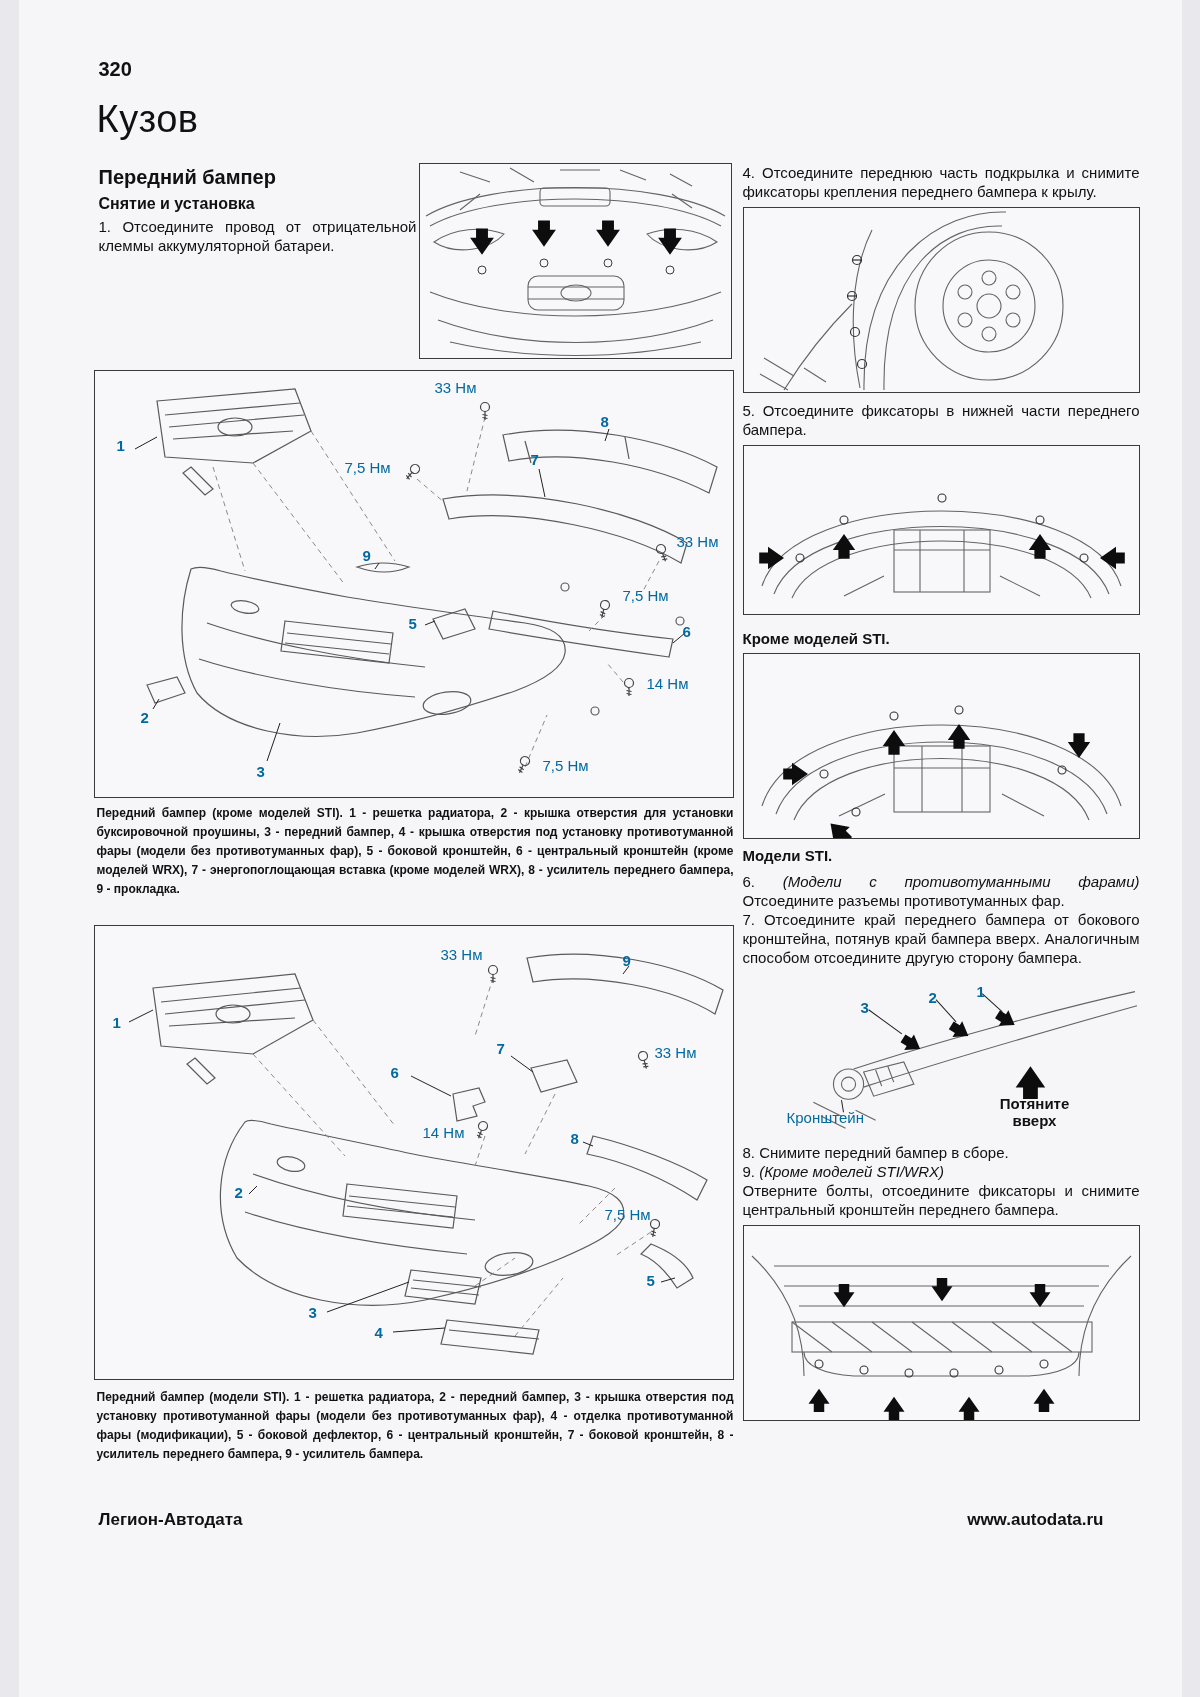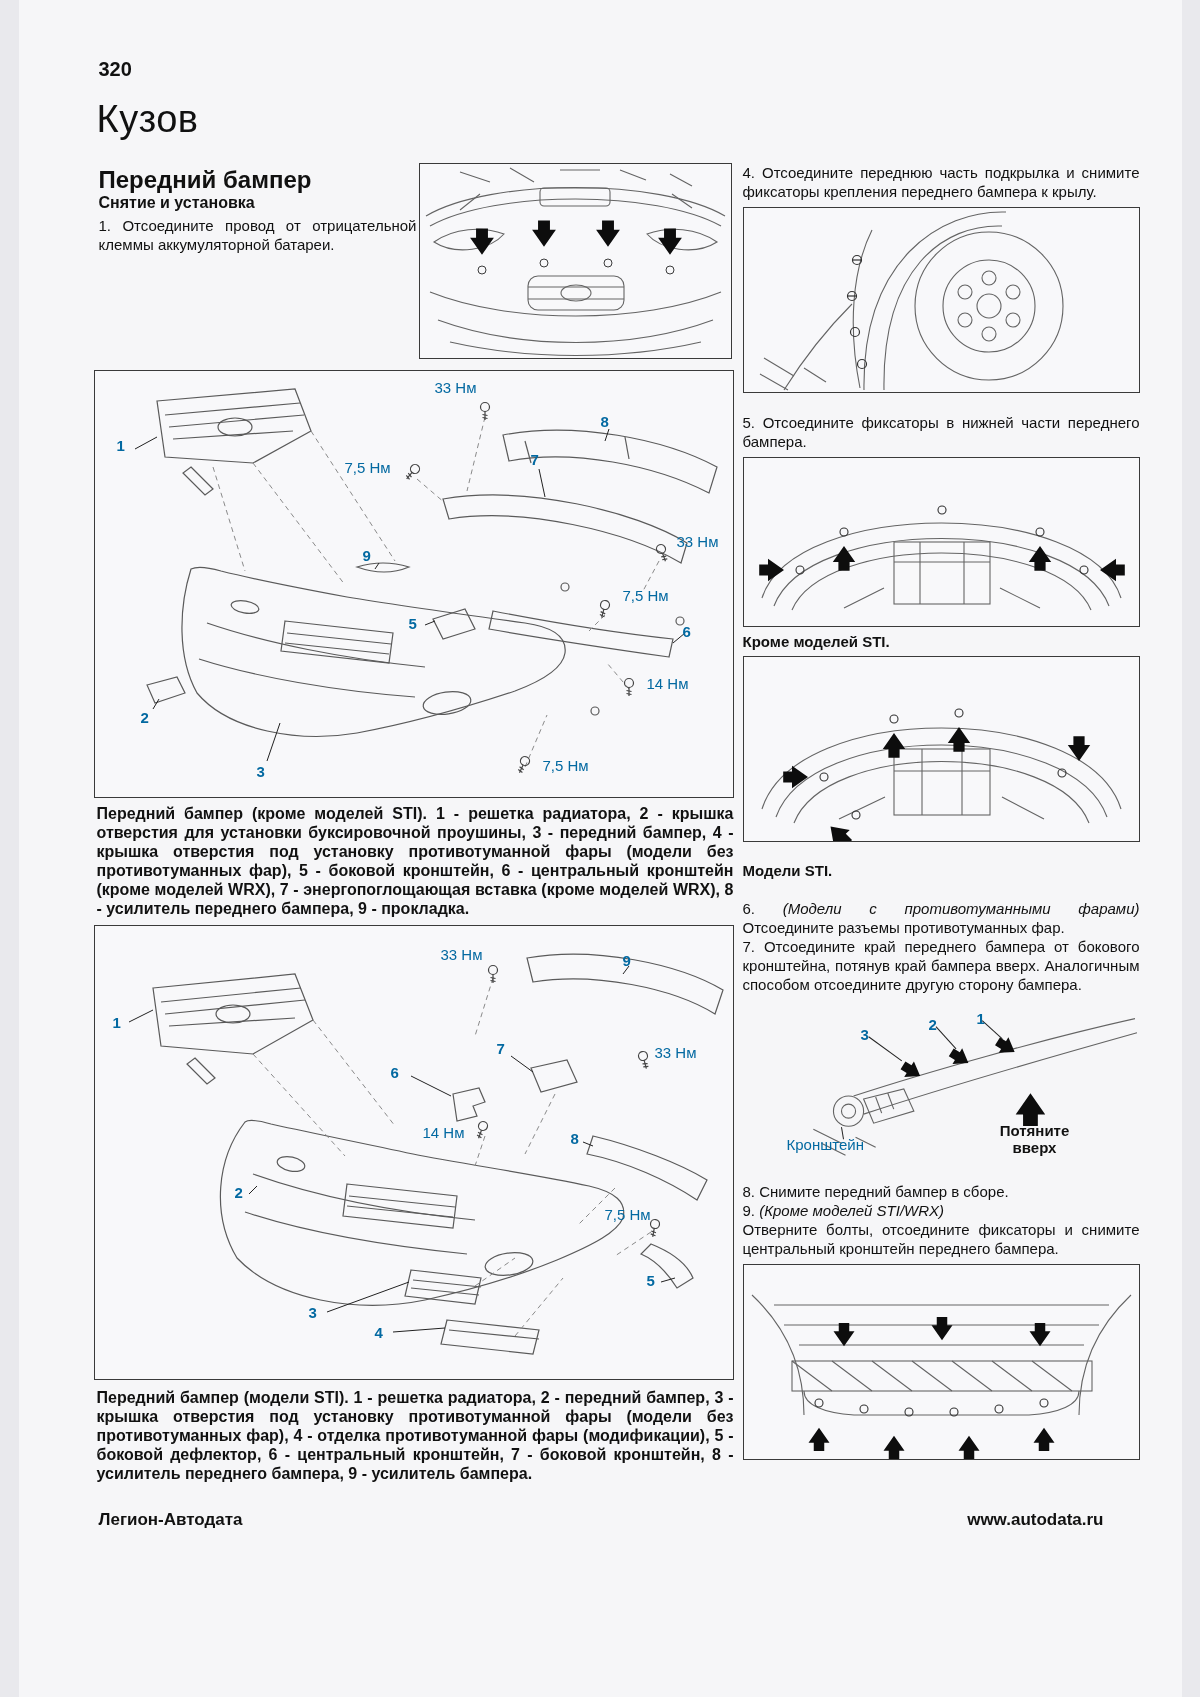--- a/index.html
+++ b/index.html
@@ -4,42 +4,42 @@
 <style>
   * { margin:0; padding:0; box-sizing:border-box; }
   html,body { background:#e9e9ed; }
   body { font-family:"Liberation Sans", sans-serif; color:#111; }
   .page { position:relative; width:1163px; height:1697px; background:#f6f6f8; margin:0 auto; overflow:hidden; }
 
   .pagenum { position:absolute; left:80px; top:58px; font-size:20px; font-weight:bold; }
   h1.chapter { position:absolute; left:78px; top:98px; font-size:38px; font-weight:normal; letter-spacing:.5px; }
 
   .col-left { position:absolute; left:80px; top:166px; width:318px; }
-  .col-left h2 { font-size:24px; font-weight:bold; }
+  .col-left h2 { font-size:20px; font-weight:bold; margin-bottom:6px; }
   .col-left h3 { font-size:16px; font-weight:bold; margin-bottom:4px; }
 
   p.step { font-size:15px; line-height:19px; text-align:justify; }
   p.step i { font-style:italic; }
   .blk { display:block; }
 
   .fig { position:absolute; border:1px solid #3a3a3a; background:#f8f8fa; }
   .fig svg, .figf svg, .figp svg { display:block; width:100%; height:100%; }
 
   .col-right { position:absolute; left:724px; top:163px; width:397px; }
   .figf { position:relative; border:1px solid #3a3a3a; background:#f8f8fa; margin:6px 0 0 0; }
   .figp { position:relative; margin:16px 0 0 0; }
-  .figcap { font-size:15px; font-weight:bold; margin-top:6px; }
-  .mt8 { margin-top:20px; }
+  .figcap { font-size:15px; font-weight:bold; margin-top:15px; }
+  .mt8 { margin-top:8px; }
 
   .lbl { position:absolute; font-size:15px; white-space:nowrap; color:#0369a1; }
   .num { font-weight:bold; }
   .torq { font-weight:normal; }
   .pull { position:absolute; font-size:15px; font-weight:bold; text-align:center; white-space:normal; width:88px; line-height:17px; }
 
-  .cap { position:absolute; left:78px; width:637px; font-size:16px; line-height:19px; font-weight:bold; text-align:justify; }
+  .cap { position:absolute; left:78px; width:637px; font-size:12px; line-height:19px; font-weight:bold; text-align:justify; }
 
   .footer-left { position:absolute; left:80px; top:1510px; font-size:17px; font-weight:bold; }
   .footer-right { position:absolute; right:78px; top:1510px; font-size:17px; font-weight:bold; }
 </style>
 </head>
 <body>
 
 <svg width="0" height="0" style="position:absolute">
   <defs>
     <polygon id="arr" points="-7,-16 7,-16 7,-5 14,-5 0,15 -14,-5 -7,-5" fill="#0d0d0d"></polygon>

